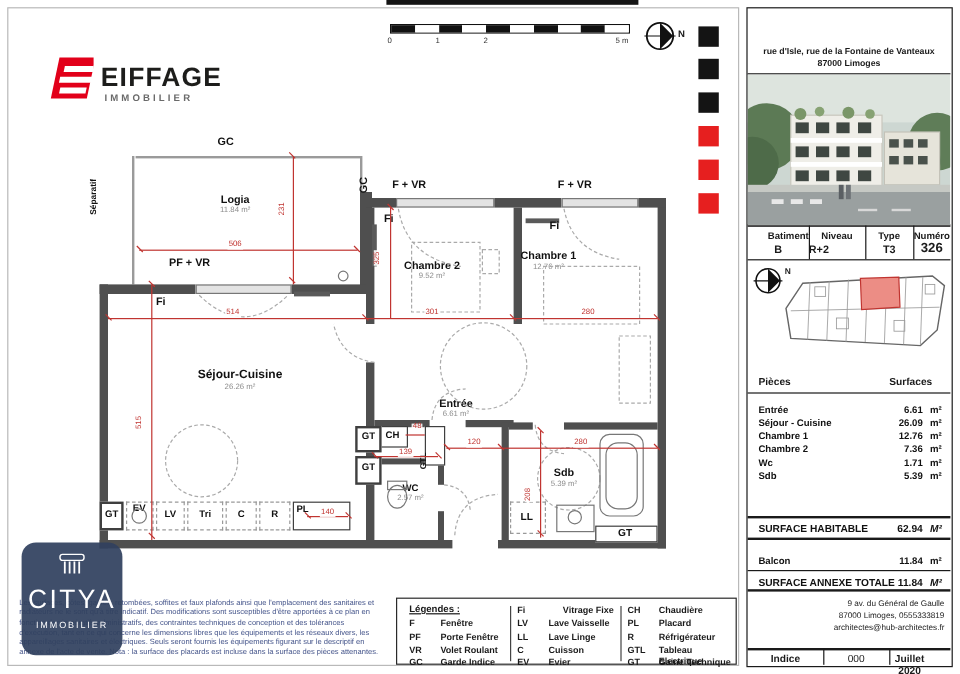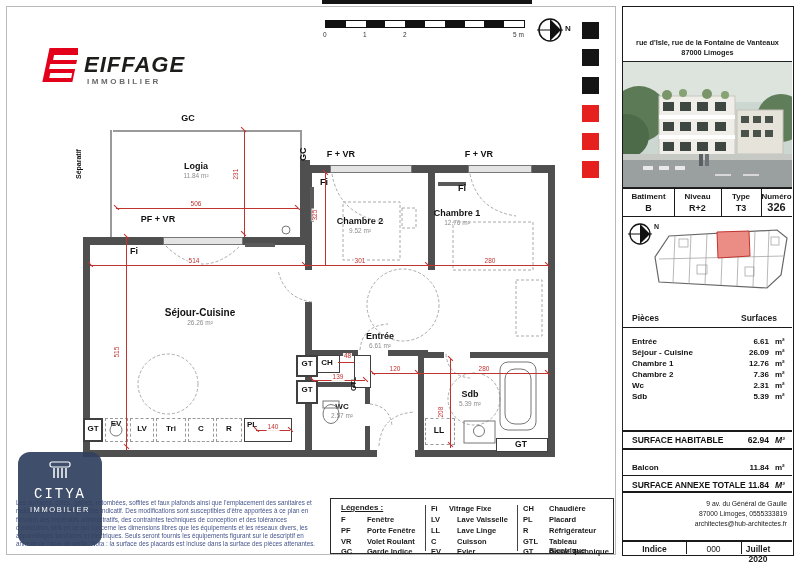--- a/index.html
+++ b/index.html
@@ -49,21 +49,21 @@
 
   <div class="abs" style="left:34px;top:44px;">
     <svg width="44" height="42" style="position:absolute;left:0;top:2px;">
       <g transform="skewX(-12) translate(10,0)">
         <rect x="6" y="2" width="30" height="34" fill="#e2001a"></rect>
         <rect x="12" y="9" width="30" height="5" fill="#ffffff"></rect>
         <rect x="10" y="18" width="30" height="5" fill="#ffffff"></rect>
         <rect x="12" y="27" width="22" height="5" fill="#ffffff"></rect>
       </g>
     </svg>
-    <div style="position:absolute;left:50px;top:8px;font-size:22px;font-weight:900;font-style:italic;letter-spacing:1px;color:#1d1d1b;">EIFFAGE</div>
+    <div style="position:absolute;left:50px;top:8px;font-size:22px;font-weight:900;letter-spacing:1px;color:#1d1d1b;">EIFFAGE</div>
     <div style="position:absolute;left:53px;top:33px;font-size:8px;font-weight:bold;letter-spacing:2.6px;color:#6a6a6a;">IMMOBILIER</div>
   </div>
 
   <div class="abs" style="left:325px;top:20px;width:200px;height:8px;border:1px solid #111;box-sizing:border-box;display:flex;">
     <div style="flex:1;background:#111"></div>
     <div style="flex:1;background:#fff"></div>
     <div style="flex:1;background:#111"></div>
     <div style="flex:1;background:#fff"></div>
     <div style="flex:1;background:#111"></div>
     <div style="flex:1;background:#fff"></div>
@@ -265,21 +265,21 @@
     <div class="lg-ab" style="left:10px;top:16px;">F</div>
     <div class="lg-tx" style="left:36px;top:16px;">Fenêtre</div>
     <div class="lg-ab" style="left:10px;top:27px;">PF</div>
     <div class="lg-tx" style="left:36px;top:27px;">Porte Fenêtre</div>
     <div class="lg-ab" style="left:10px;top:38px;">VR</div>
     <div class="lg-tx" style="left:36px;top:38px;">Volet Roulant</div>
     <div class="lg-ab" style="left:10px;top:48px;">GC</div>
     <div class="lg-tx" style="left:36px;top:48px;">Garde Indice</div>
     <div class="abs" style="left:94px;top:6px;width:1px;height:46px;background:#444;"></div>
     <div class="lg-ab" style="left:100px;top:5px;">Fi</div>
-    <div class="lg-tx" style="left:118px;top:5px;">Vitrage Fixe</div>
+    <div class="lg-tx" style="left:138px;top:5px;">Vitrage Fixe</div>
     <div class="lg-ab" style="left:100px;top:16px;">LV</div>
     <div class="lg-tx" style="left:126px;top:16px;">Lave Vaisselle</div>
     <div class="lg-ab" style="left:100px;top:27px;">LL</div>
     <div class="lg-tx" style="left:126px;top:27px;">Lave Linge</div>
     <div class="lg-ab" style="left:100px;top:38px;">C</div>
     <div class="lg-tx" style="left:126px;top:38px;">Cuisson</div>
     <div class="lg-ab" style="left:100px;top:48px;">EV</div>
     <div class="lg-tx" style="left:126px;top:48px;">Evier</div>
     <div class="abs" style="left:186px;top:6px;width:1px;height:46px;background:#444;"></div>
     <div class="lg-ab" style="left:192px;top:5px;">CH</div>
@@ -296,21 +296,21 @@
 
   <div id="legal">Les surfaces, côtes, gaines, retombées, soffites et faux plafonds ainsi que l'emplacement des sanitaires et radiateurs ne le sont qu'à titre indicatif. Des modifications sont susceptibles d'être apportées à ce plan en fonction des impératifs administratifs, des contraintes techniques de conception et des tolérances d'exécution, tant en ce qui concerne les dimensions libres que les équipements et les réseaux divers, les appareillages sanitaires et électriques. Seuls seront fournis les équipements figurant sur le descriptif en annexe de l'acte de vente.      Nota : la surface des placards est incluse dans la surface des pièces attenantes.</div>
   <div id="citya">
     <svg width="26" height="20" style="margin-top:8px;">
       <rect x="3" y="2" width="20" height="5" rx="2" fill="none" stroke="#fff" stroke-width="1.2"></rect>
       <line x1="7" y1="8" x2="7" y2="18" stroke="#fff" stroke-width="1.5"></line>
       <line x1="11" y1="8" x2="11" y2="18" stroke="#fff" stroke-width="1.5"></line>
       <line x1="15" y1="8" x2="15" y2="18" stroke="#fff" stroke-width="1.5"></line>
       <line x1="19" y1="8" x2="19" y2="18" stroke="#fff" stroke-width="1.5"></line>
     </svg>
-    <div style="font-family:Liberation Mono, monospace;font-size:14px;letter-spacing:2px;margin-top:2px;">CITYA</div>
+    <div style="font-family:Liberation Sans, sans-serif;font-size:22px;letter-spacing:2px;margin-top:2px;">CITYA</div>
     <div style="font-size:7.5px;letter-spacing:1.6px;margin-top:3px;">IMMOBILIER</div>
   </div>
 
   <div id="panel">
     <div class="p-abs" style="left:0;top:31px;width:169px;text-align:center;font-size:7.3px;font-weight:bold;">rue d'Isle, rue de la Fontaine de Vanteaux</div>
     <div class="p-abs" style="left:0;top:41px;width:169px;text-align:center;font-size:7.3px;font-weight:bold;">87000 Limoges</div>
 
     <div class="p-abs" style="left:0;top:54px;width:169px;height:127px;border-top:1px solid #222;border-bottom:1px solid #222;box-sizing:border-box;overflow:hidden;">
       <svg width="169" height="126">
         <rect x="0" y="0" width="169" height="126" fill="#cdd7d2"></rect>
@@ -355,26 +355,26 @@
         <rect x="76" y="92" width="4" height="12" fill="#5a5f63"></rect>
         <rect x="82" y="92" width="4" height="12" fill="#6d7276"></rect>
       </svg>
     </div>
 
     <div class="hline" style="left:0;top:181px;width:169px;height:1px;"></div>
     <div class="hline" style="left:51px;top:181px;width:1px;height:28px;"></div>
     <div class="hline" style="left:98px;top:181px;width:1px;height:28px;"></div>
     <div class="hline" style="left:138px;top:181px;width:1px;height:28px;"></div>
     <div class="hline" style="left:0;top:209px;width:169px;height:1px;"></div>
-    <div class="p-abs" style="left:0;top:185px;width:51px;text-align:center;font-size:8px;font-weight:bold;">Batiment</div>
+    <div class="p-abs" style="left:0;top:185px;width:51px;text-align:right;font-size:8px;font-weight:bold;">Batiment</div>
     <div class="p-abs" style="left:51px;top:185px;width:47px;text-align:center;font-size:8px;font-weight:bold;">Niveau</div>
     <div class="p-abs" style="left:98px;top:185px;width:40px;text-align:center;font-size:8px;font-weight:bold;">Type</div>
     <div class="p-abs" style="left:138px;top:185px;width:31px;text-align:center;font-size:8px;font-weight:bold;">Numéro</div>
     <div class="p-abs" style="left:0;top:196px;width:51px;text-align:center;font-size:9px;font-weight:bold;">B</div>
-    <div class="p-abs" style="left:51px;top:196px;width:47px;text-align:center;font-size:9px;font-weight:bold;">R+2</div>
+    <div class="p-abs" style="left:51px;top:196px;width:47px;text-align:left;font-size:9px;font-weight:bold;">R+2</div>
     <div class="p-abs" style="left:98px;top:196px;width:40px;text-align:center;font-size:9px;font-weight:bold;">T3</div>
     <div class="p-abs" style="left:138px;top:194px;width:31px;text-align:center;font-size:11px;font-weight:bold;">326</div>
 
     <div class="p-abs" style="left:0;top:210px;width:169px;height:86px;">
       <svg width="30" height="30" style="position:absolute;left:4px;top:3px;">
         <circle cx="13" cy="14" r="10" fill="#fff" stroke="#111" stroke-width="1.3"></circle>
         <line x1="1" y1="14" x2="25" y2="14" stroke="#111" stroke-width="1"></line>
         <path d="M13,4 L23,14 L13,24 Z" fill="#111"></path>
       </svg>
       <span style="position:absolute;left:31px;top:6px;font-size:7px;font-weight:bold;">N</span>
@@ -407,21 +407,21 @@
     <div class="srow-label" style="left:9px;top:341px;">Séjour - Cuisine</div>
     <div class="srow-val" style="left:112px;top:341px;">26.09</div>
     <div class="srow-unit" style="left:152px;top:341px;">m²</div>
     <div class="srow-label" style="left:9px;top:352px;">Chambre 1</div>
     <div class="srow-val" style="left:112px;top:352px;">12.76</div>
     <div class="srow-unit" style="left:152px;top:352px;">m²</div>
     <div class="srow-label" style="left:9px;top:363px;">Chambre 2</div>
     <div class="srow-val" style="left:112px;top:363px;">7.36</div>
     <div class="srow-unit" style="left:152px;top:363px;">m²</div>
     <div class="srow-label" style="left:9px;top:374px;">Wc</div>
-    <div class="srow-val" style="left:112px;top:374px;">2.31</div>
+    <div class="srow-val" style="left:112px;top:374px;">1.71</div>
     <div class="srow-unit" style="left:152px;top:374px;">m²</div>
     <div class="srow-label" style="left:9px;top:385px;">Sdb</div>
     <div class="srow-val" style="left:112px;top:385px;">5.39</div>
     <div class="srow-unit" style="left:152px;top:385px;">m²</div>
 
     <div class="hline" style="left:0;top:423px;width:169px;height:2px;"></div>
     <div class="srow-label" style="left:9px;top:428px;font-size:8.5px;">SURFACE HABITABLE</div>
     <div class="srow-val" style="left:112px;top:428px;font-size:8.5px;">62.94</div>
     <div class="srow-unit" style="left:152px;top:428px;font-size:8.5px;font-style:italic;">M²</div>
     <div class="hline" style="left:0;top:441px;width:169px;height:2px;"></div>

